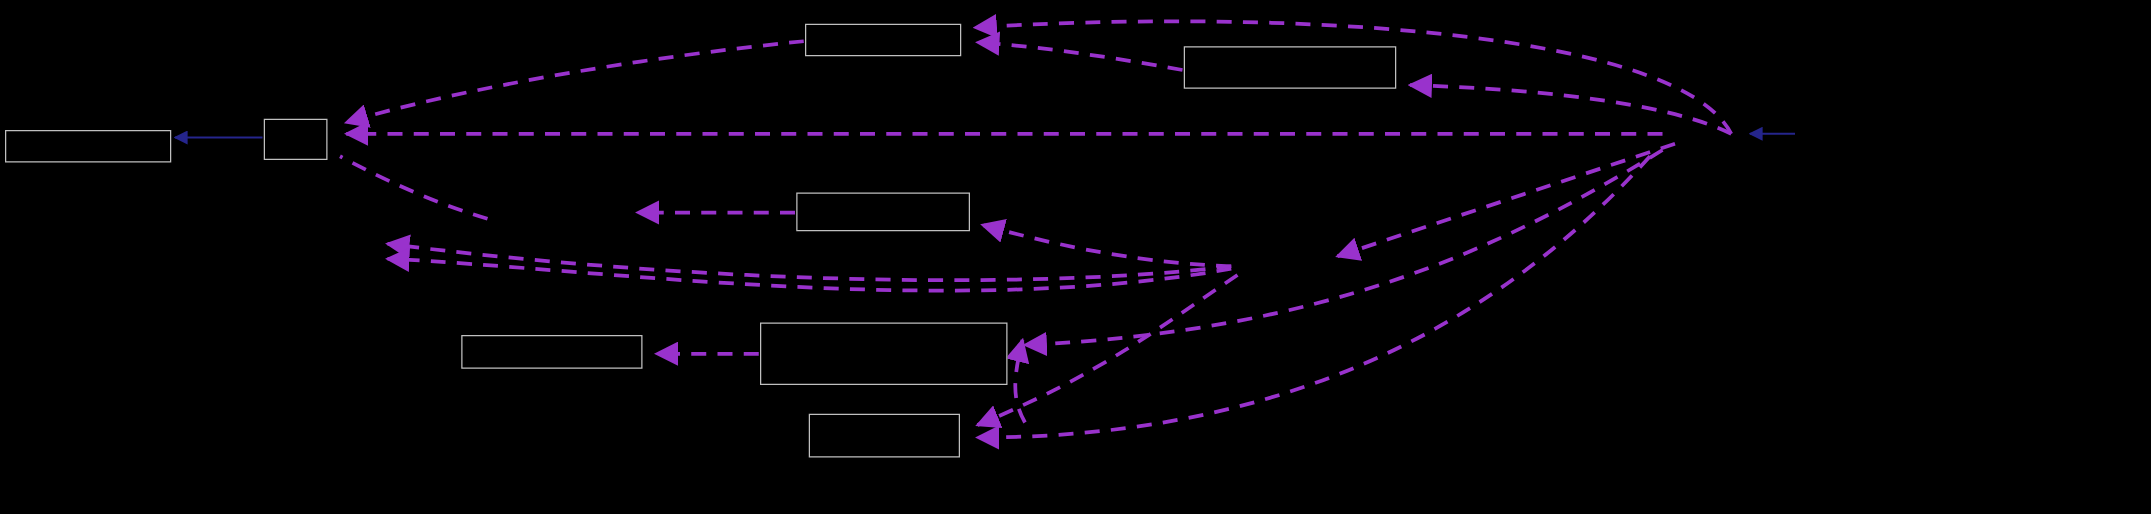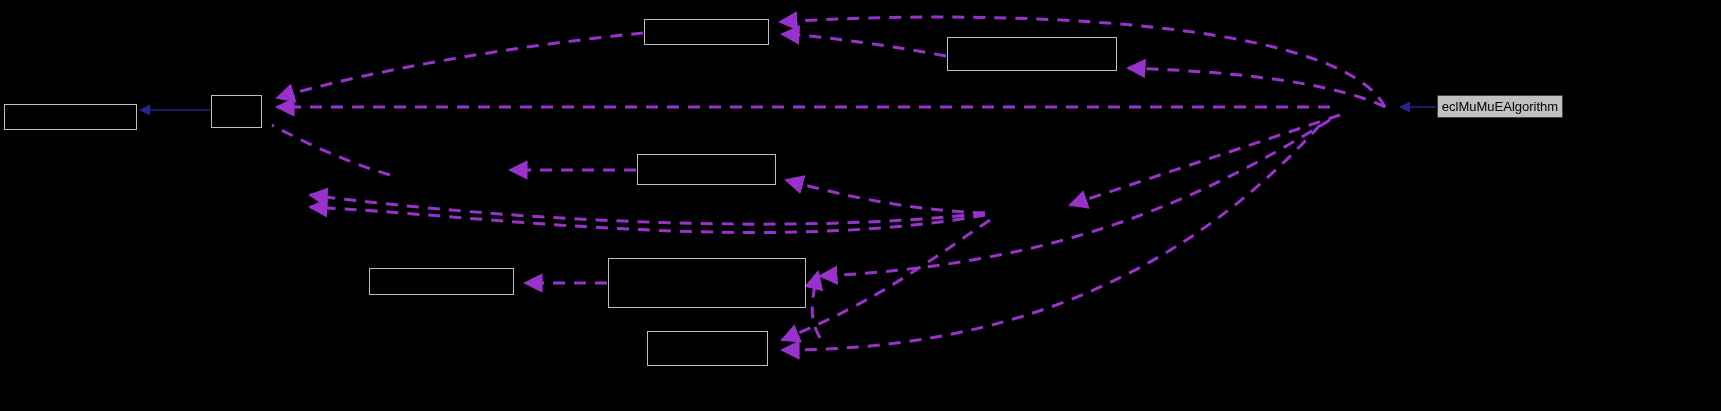--- a/index.html
+++ b/index.html
@@ -121,15 +121,14 @@
   <div class="node empty" style="left:947px; top:37px; width:170px; height:34px;"></div>
 
   <div class="node empty" style="left:637px; top:154px; width:139px; height:31px;"></div>
 
   <div class="node empty" style="left:369px; top:268px; width:145px; height:27px;"></div>
 
   <div class="node empty" style="left:608px; top:258px; width:198px; height:50px;"></div>
 
   <div class="node empty" style="left:647px; top:331px; width:121px; height:35px;"></div>
 
-  <div class="node filled" style="left:1437px; top:95px; width:126px; height:23px;">eclMuMuEAlgorithm</div>
 
 </div>
 
 </body></html>

